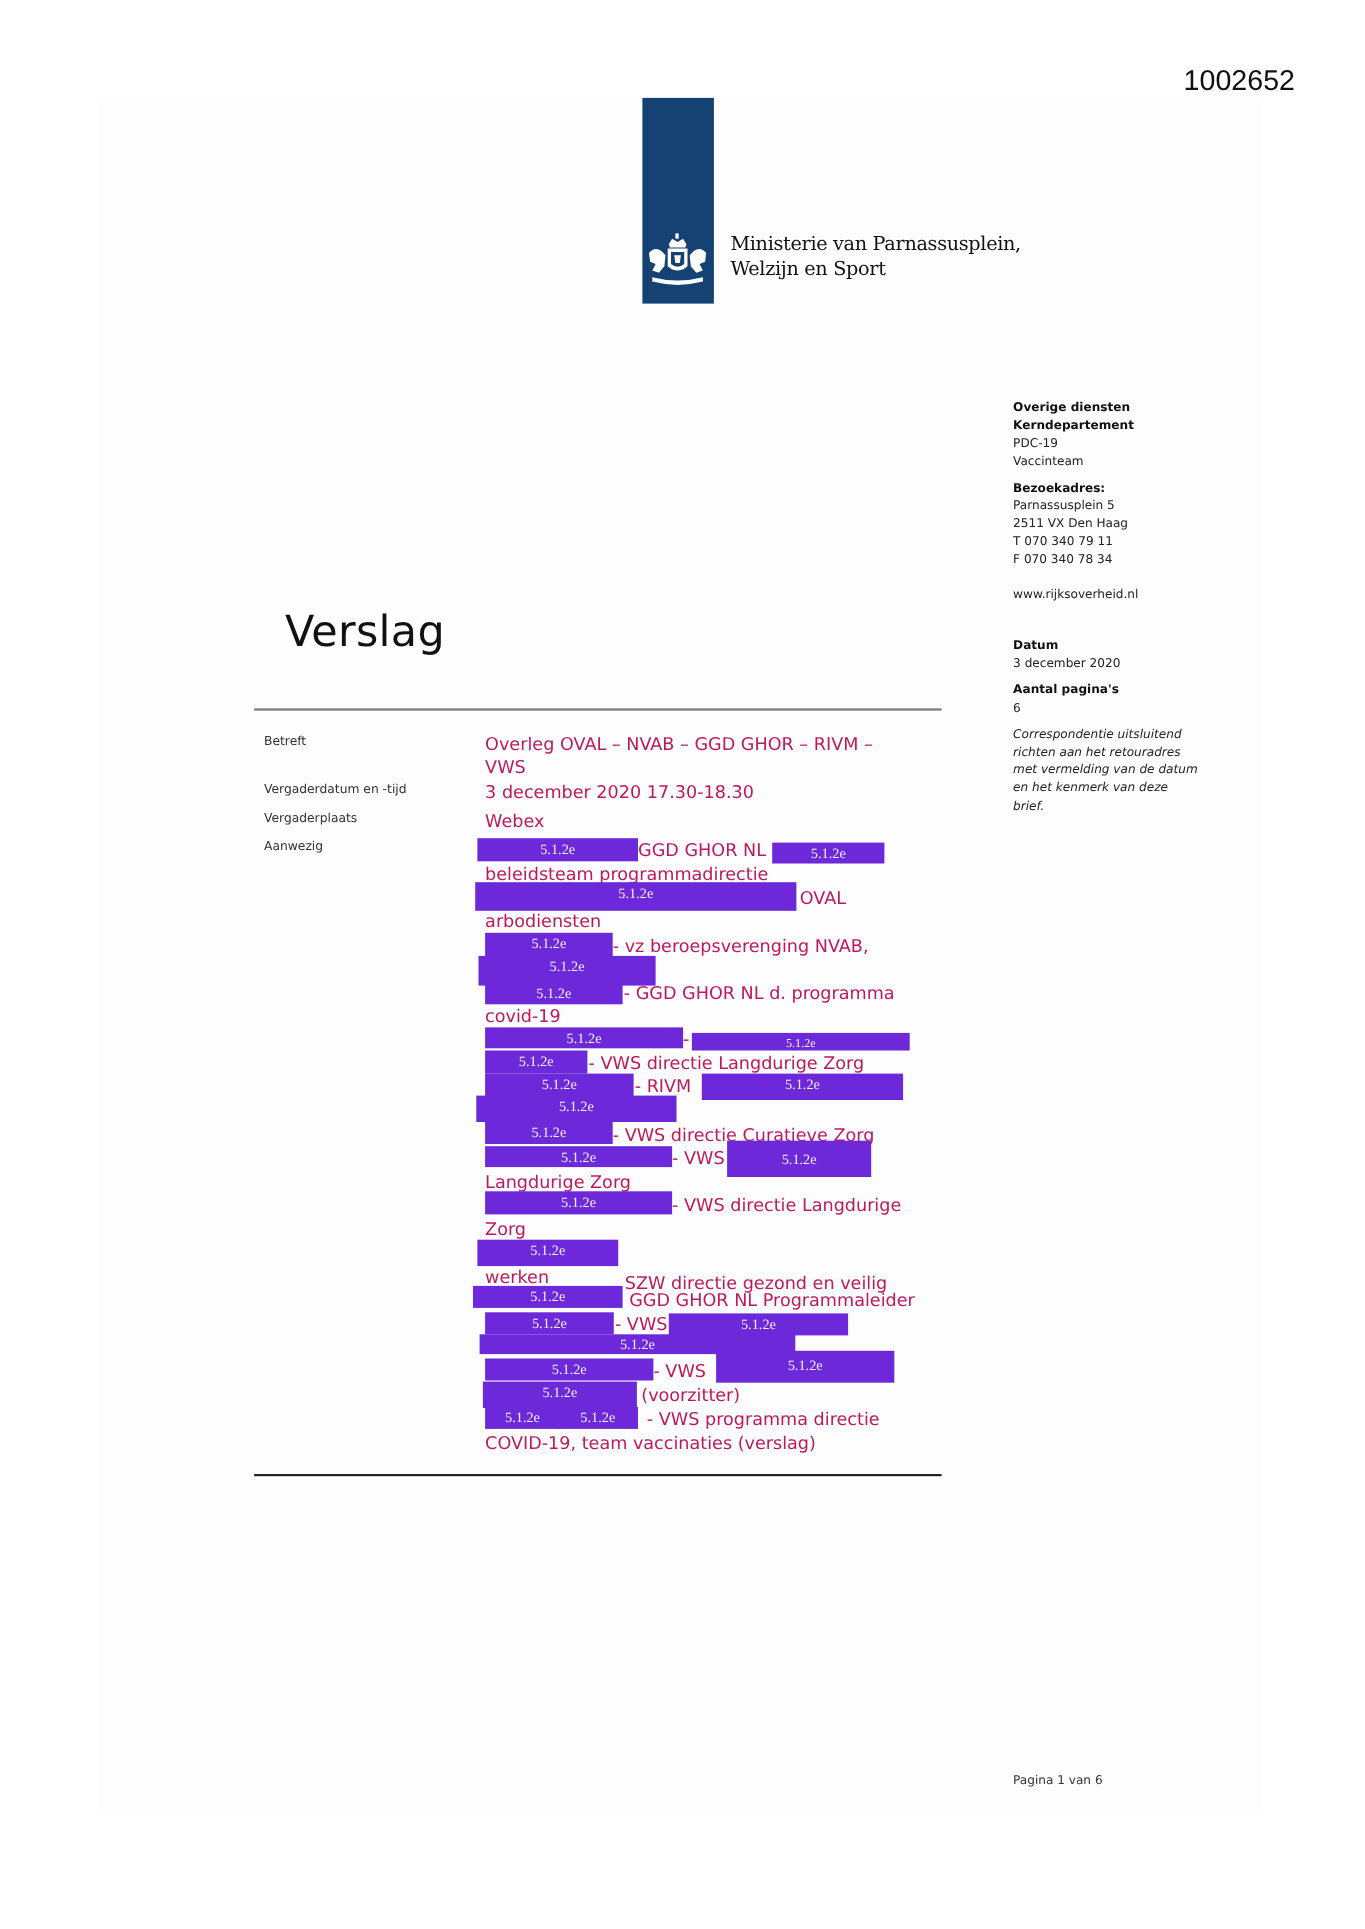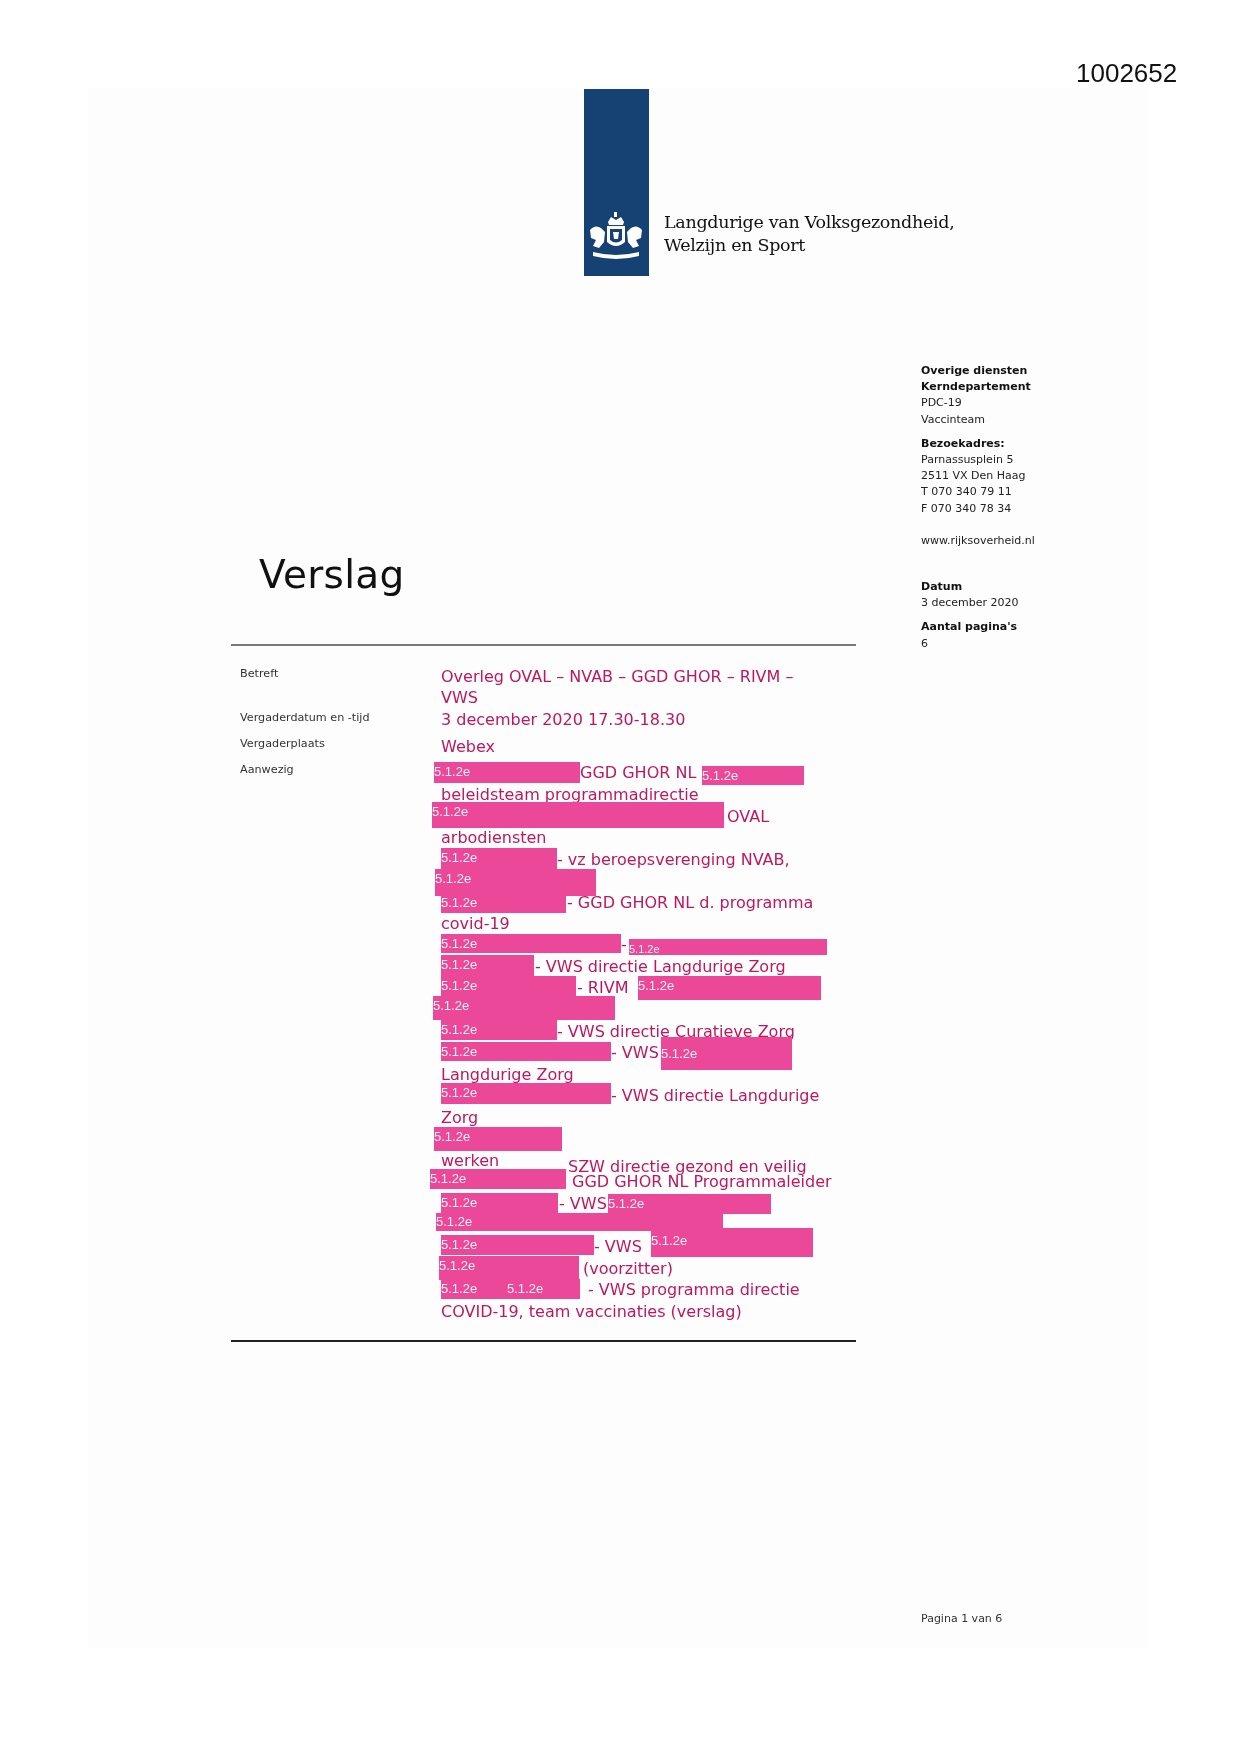--- a/index.html
+++ b/index.html
@@ -16,22 +16,22 @@
   .side { position:absolute; left:921px; top:363px; width:200px; font-size:11px; line-height:16.2px; color:#222; }
   .side .b { font-weight:bold; color:#111; }
   .side .gap { height:8px; }
   .side .gap2 { height:16px; }
   .side .it { font-style:italic; }
   .title { position:absolute; left:231px; top:552px; font-size:39px; color:#111; letter-spacing:0.3px;margin-left:28px; }
   .rule { position:absolute; left:231px; width:625px; height:1.5px; background:#7a7a7a; }
   .rule.bottom { background:#222; height:1.6px; }
   .lbl { position:absolute; left:240px; font-size:11.2px; color:#333; }
   .val { position:absolute; left:441px; font-size:16px; color:#be185d; line-height:21px; white-space:nowrap; }
-  .red { position:absolute; background:#ec4899; color:#f2f2f2; font-family:Liberation Sans, sans-serif;
-         font-size:13px; text-align:left; line-height:20px; }
+  .red { position:absolute; background:#6d28d9; color:#f2f2f2; font-family:Liberation Serif, serif;
+         font-size:13px; text-align:center; line-height:20px; }
   .red.sm { font-size:11px; }
   .pager { position:absolute; left:921px; top:1612px; font-size:11px; color:#333; }
 </style>
 </head>
 <body>
 
 <div class="docnum">1002652</div>
 
 <div class="sheet"></div>
 
@@ -42,21 +42,21 @@
     <path d="M21 10 L24 5 L29 8 L34 5 L37 10 L36 13 L22 13 Z"></path>
     <path d="M20 14 H38 V30 Q29 38 20 30 Z"></path>
     <path d="M3 18 Q8 12 14 16 L18 20 L17 30 L12 36 L6 34 L9 28 L4 26 Z"></path>
     <path d="M55 18 Q50 12 44 16 L40 20 L41 30 L46 36 L52 34 L49 28 L54 26 Z"></path>
     <path d="M6 40 Q29 46 52 40 L52 44 Q29 50 6 44 Z"></path>
   </g>
   <path d="M23 17 H35 V28 Q29 33 23 28 Z" fill="#154273"></path>
   <path d="M26 20 L32 20 L31 27 L27 27 Z" fill="#ffffff"></path>
 </svg>
 <div class="ministry">
-  <div>Langdurige van Volksgezondheid,</div>
+  <div>Ministerie van Parnassusplein,</div>
   <div>Welzijn en Sport</div>
 </div>
 
 <div class="side">
   <div class="b">Overige diensten</div>
   <div class="b">Kerndepartement</div>
   <div>PDC-19</div>
   <div>Vaccinteam</div>
   <div class="gap"></div>
   <div class="b">Bezoekadres:</div>
@@ -66,20 +66,27 @@
   <div>F  070 340 78 34</div>
   <div class="gap2"></div>
   <div>www.rijksoverheid.nl</div>
   <div style="height:30px"></div>
   <div class="b">Datum</div>
   <div>3 december 2020</div>
   <div class="gap"></div>
   <div class="b">Aantal pagina's</div>
   <div>6</div>
   <div class="gap"></div>
+  <div class="it">
+    <div>Correspondentie uitsluitend</div>
+    <div>richten aan het retouradres</div>
+    <div>met vermelding van de datum</div>
+    <div>en het kenmerk van deze</div>
+    <div>brief.</div>
+  </div>
 </div>
 
 <div class="title">Verslag</div>
 <div class="rule" style="top:644px"></div>
 
 <div class="lbl" style="top:667px">Betreft</div>
 <div class="lbl" style="top:711px">Vergaderdatum en -tijd</div>
 <div class="lbl" style="top:737px">Vergaderplaats</div>
 <div class="lbl" style="top:763px">Aanwezig</div>
 

